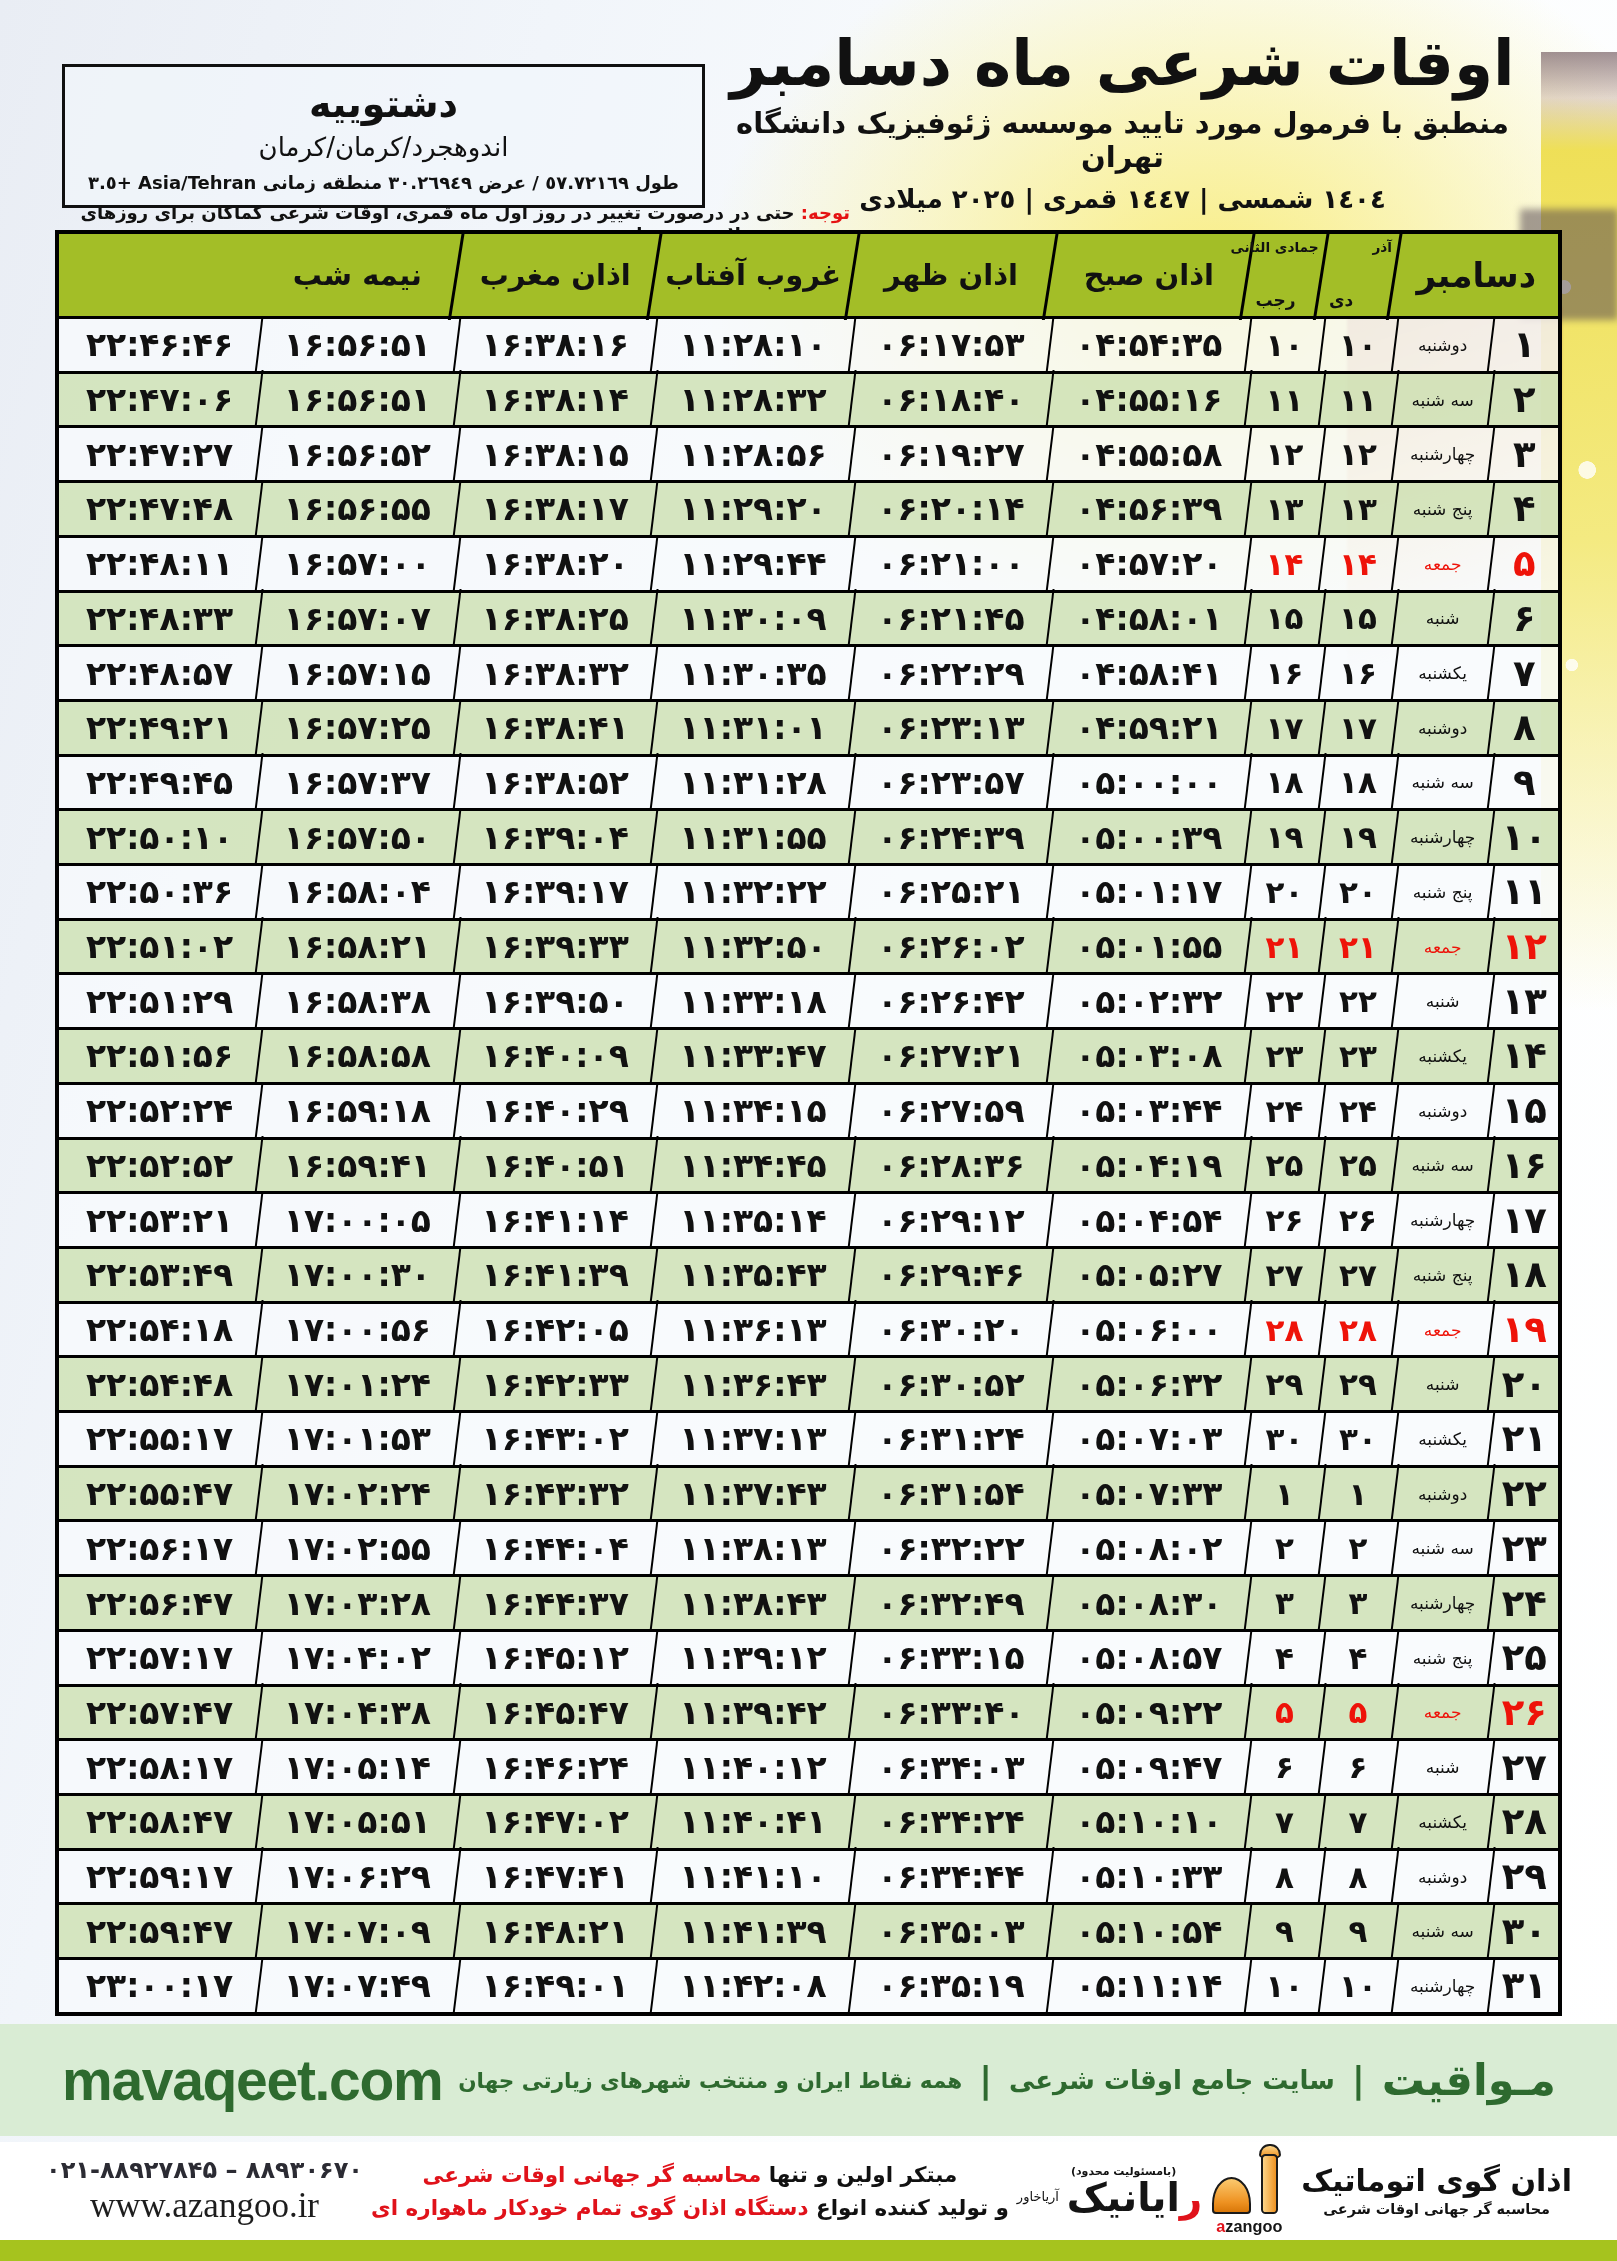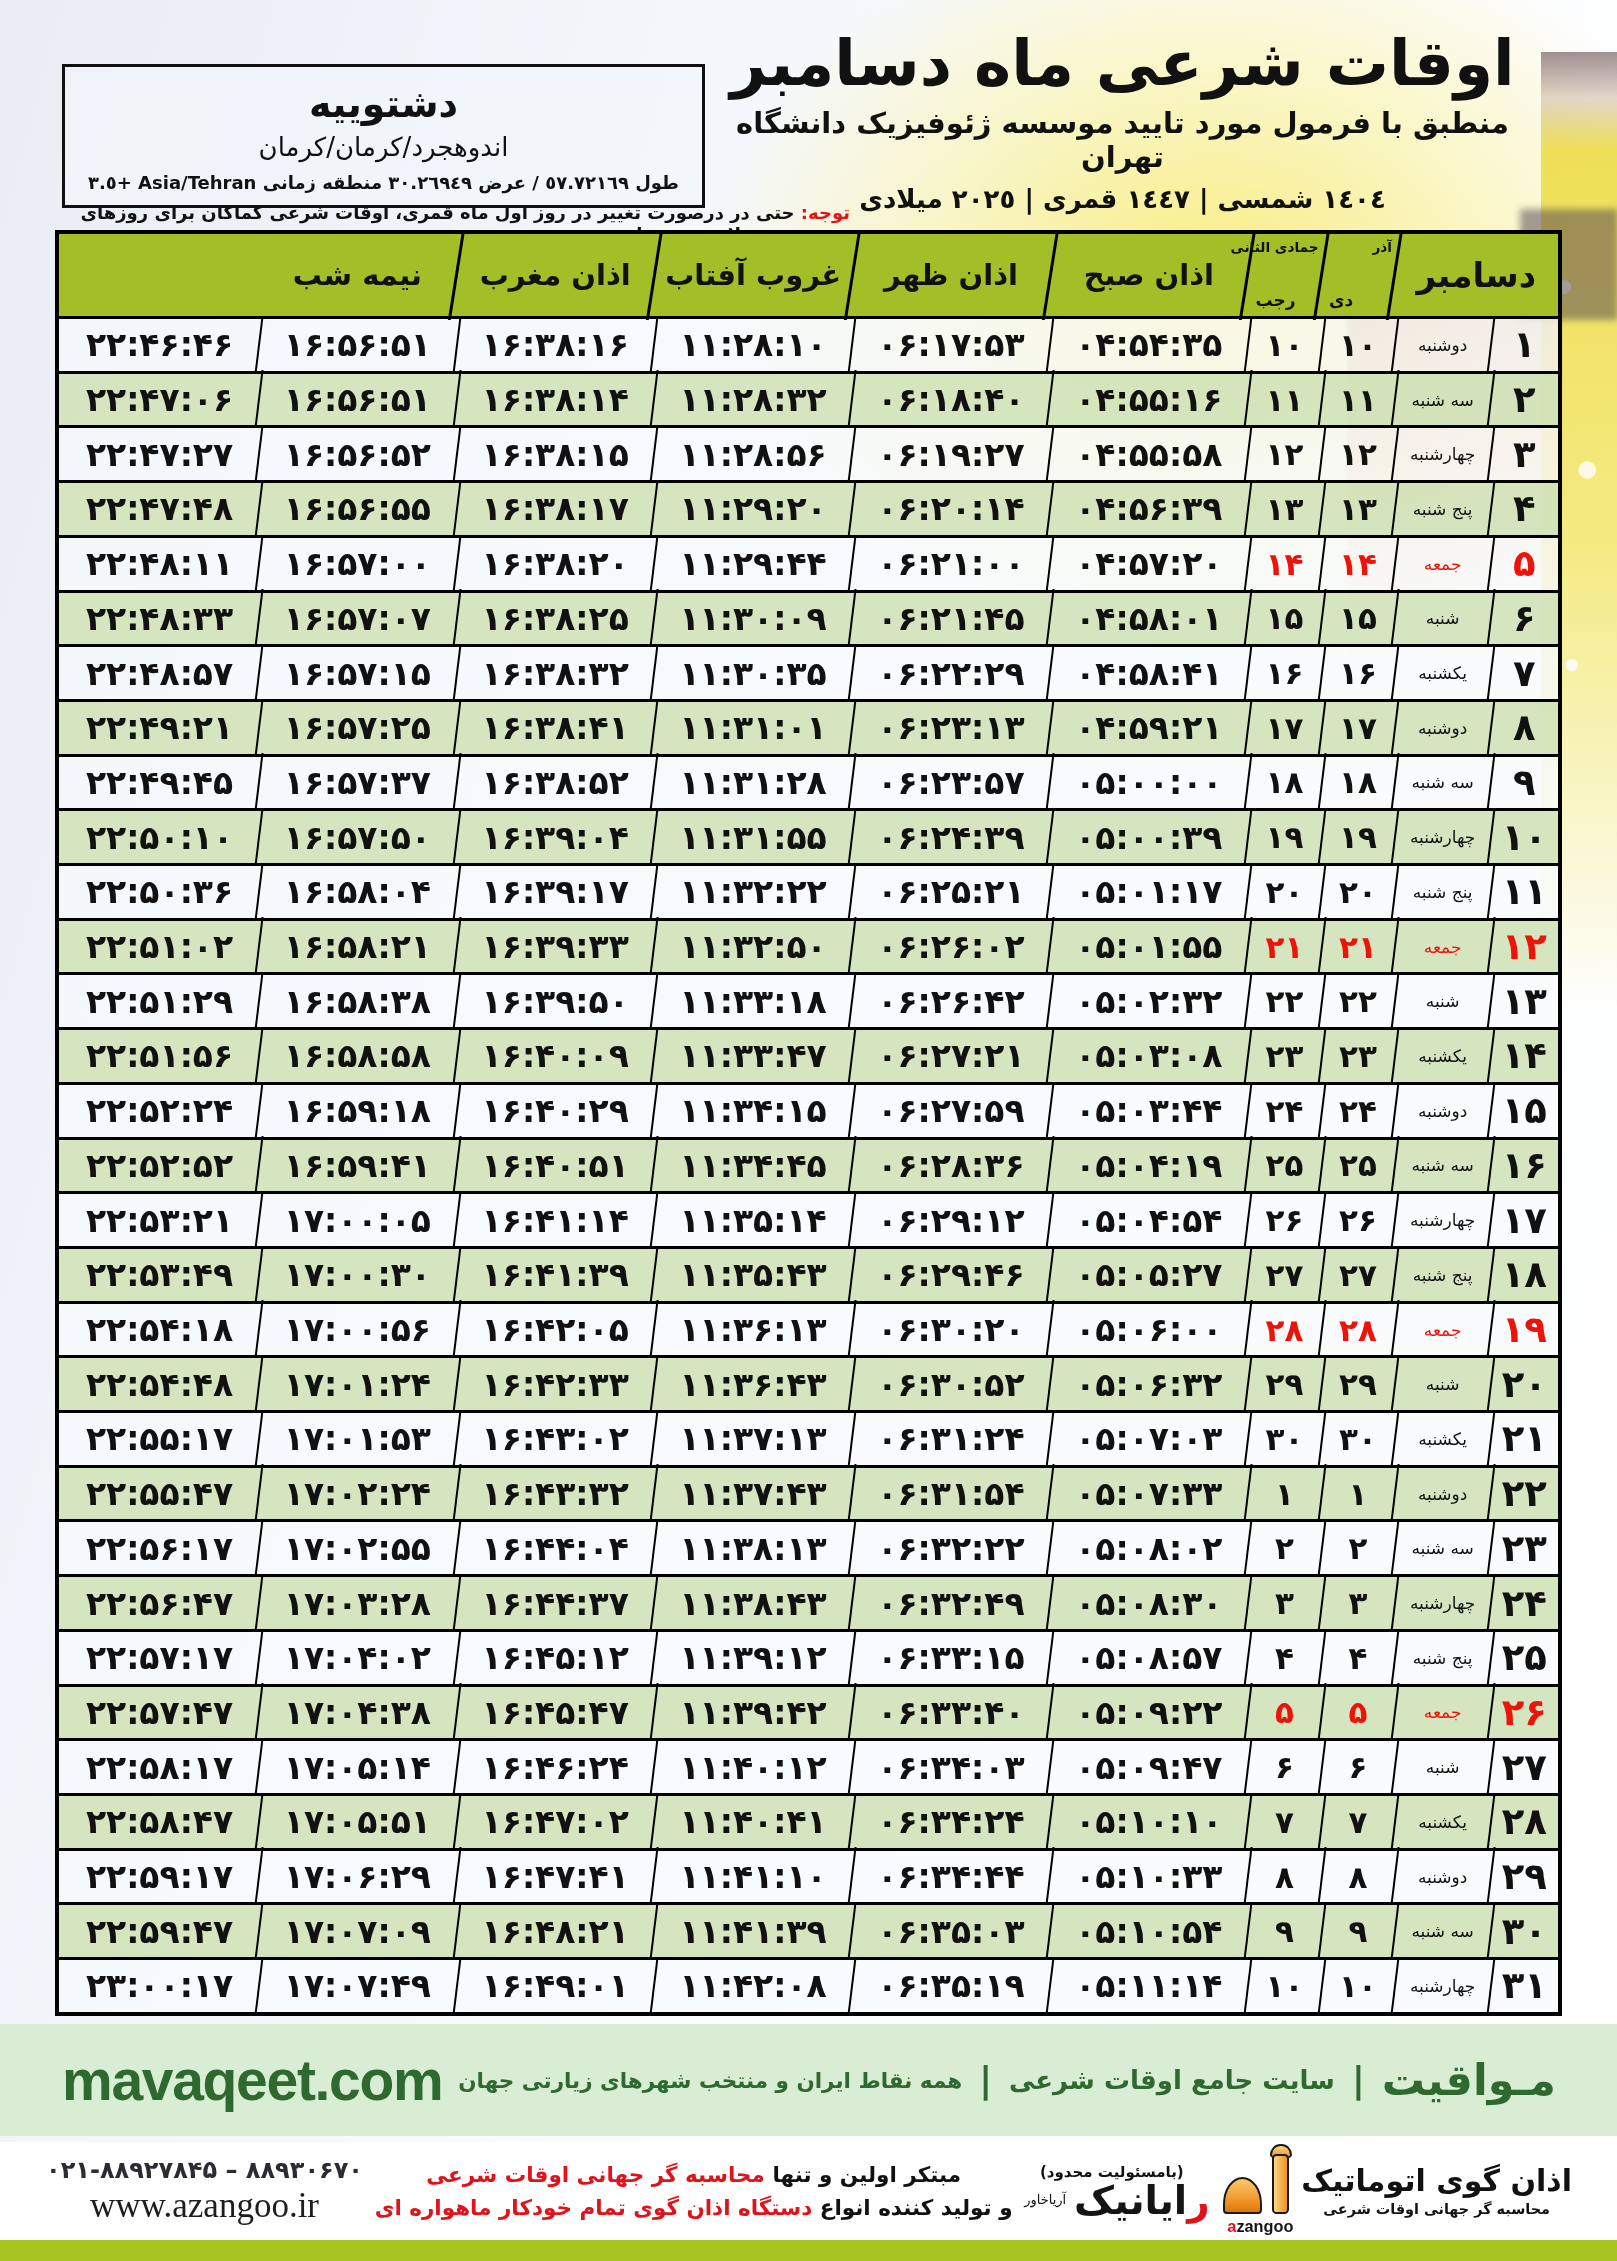--- a/index.html
+++ b/index.html
@@ -98,26 +98,26 @@
 
   
   .footer{position:absolute;left:0;top:2142px;width:100%;height:98px;z-index:1;
     display:flex;align-items:center;justify-content:space-between;padding:0 46px;background:#fff}
   .contact{text-align:center}
   .phone{font-size:24px;font-weight:bold;color:#2b2b33}
   .site2{font-size:35px;font-family:"Liberation Serif",serif;color:#1d1d1d;margin-top:1.3px}
   .slogan{direction:rtl;text-align:center;font-weight:bold;font-size:21.5px;line-height:1.55}
   .slogan .red{color:var(--accent-red)}
   .rayanik{direction:rtl;display:flex;flex-direction:column;align-items:center}
-  .ray-note{font-size:15px;font-weight:bold;align-self:flex-start;margin-right:26px}
+  .ray-note{font-size:11px;font-weight:bold;align-self:flex-start;margin-right:26px}
   .ray-row{display:flex;align-items:center;gap:7.8px}
   .ray-main{font-size:39px;font-weight:bold;color:#141414;line-height:1}
   .ray-main .r{color:var(--accent-red)}
   .ray-side{display:flex;font-size:13px;font-weight:normal;text-align:left;line-height:1.25}
-  .azangoo{direction:rtl;display:flex;align-items:center;gap:2px}
+  .azangoo{direction:rtl;display:flex;align-items:center;gap:13px}
   .az-text{text-align:center}
   .az-title{font-size:30px;font-weight:bold;line-height:1.05}
   .az-sub{font-size:14.4px;font-weight:bold;margin-top:3.9px}
   .az-icon{position:relative;width:78px;height:89px;flex:0 0 78px}
   .az-dome{position:absolute;left:1.3px;bottom:22px;width:39px;height:37px;
     background:linear-gradient(180deg,#fbc96e,#ee9222 70%,#d97708);
     border:2px solid #1a1a1a;border-radius:50% 50% 3.9px 3.9px / 72% 72% 3.9px 3.9px}
   .az-minaret{position:absolute;right:10.4px;bottom:22px;width:17px;height:60px;
     background:linear-gradient(90deg,#fbd488,#ee9222);border:2px solid #1a1a1a;border-radius:4.6px}
   .az-bulb{position:absolute;right:7.8px;bottom:77px;width:22px;height:14.4px;

